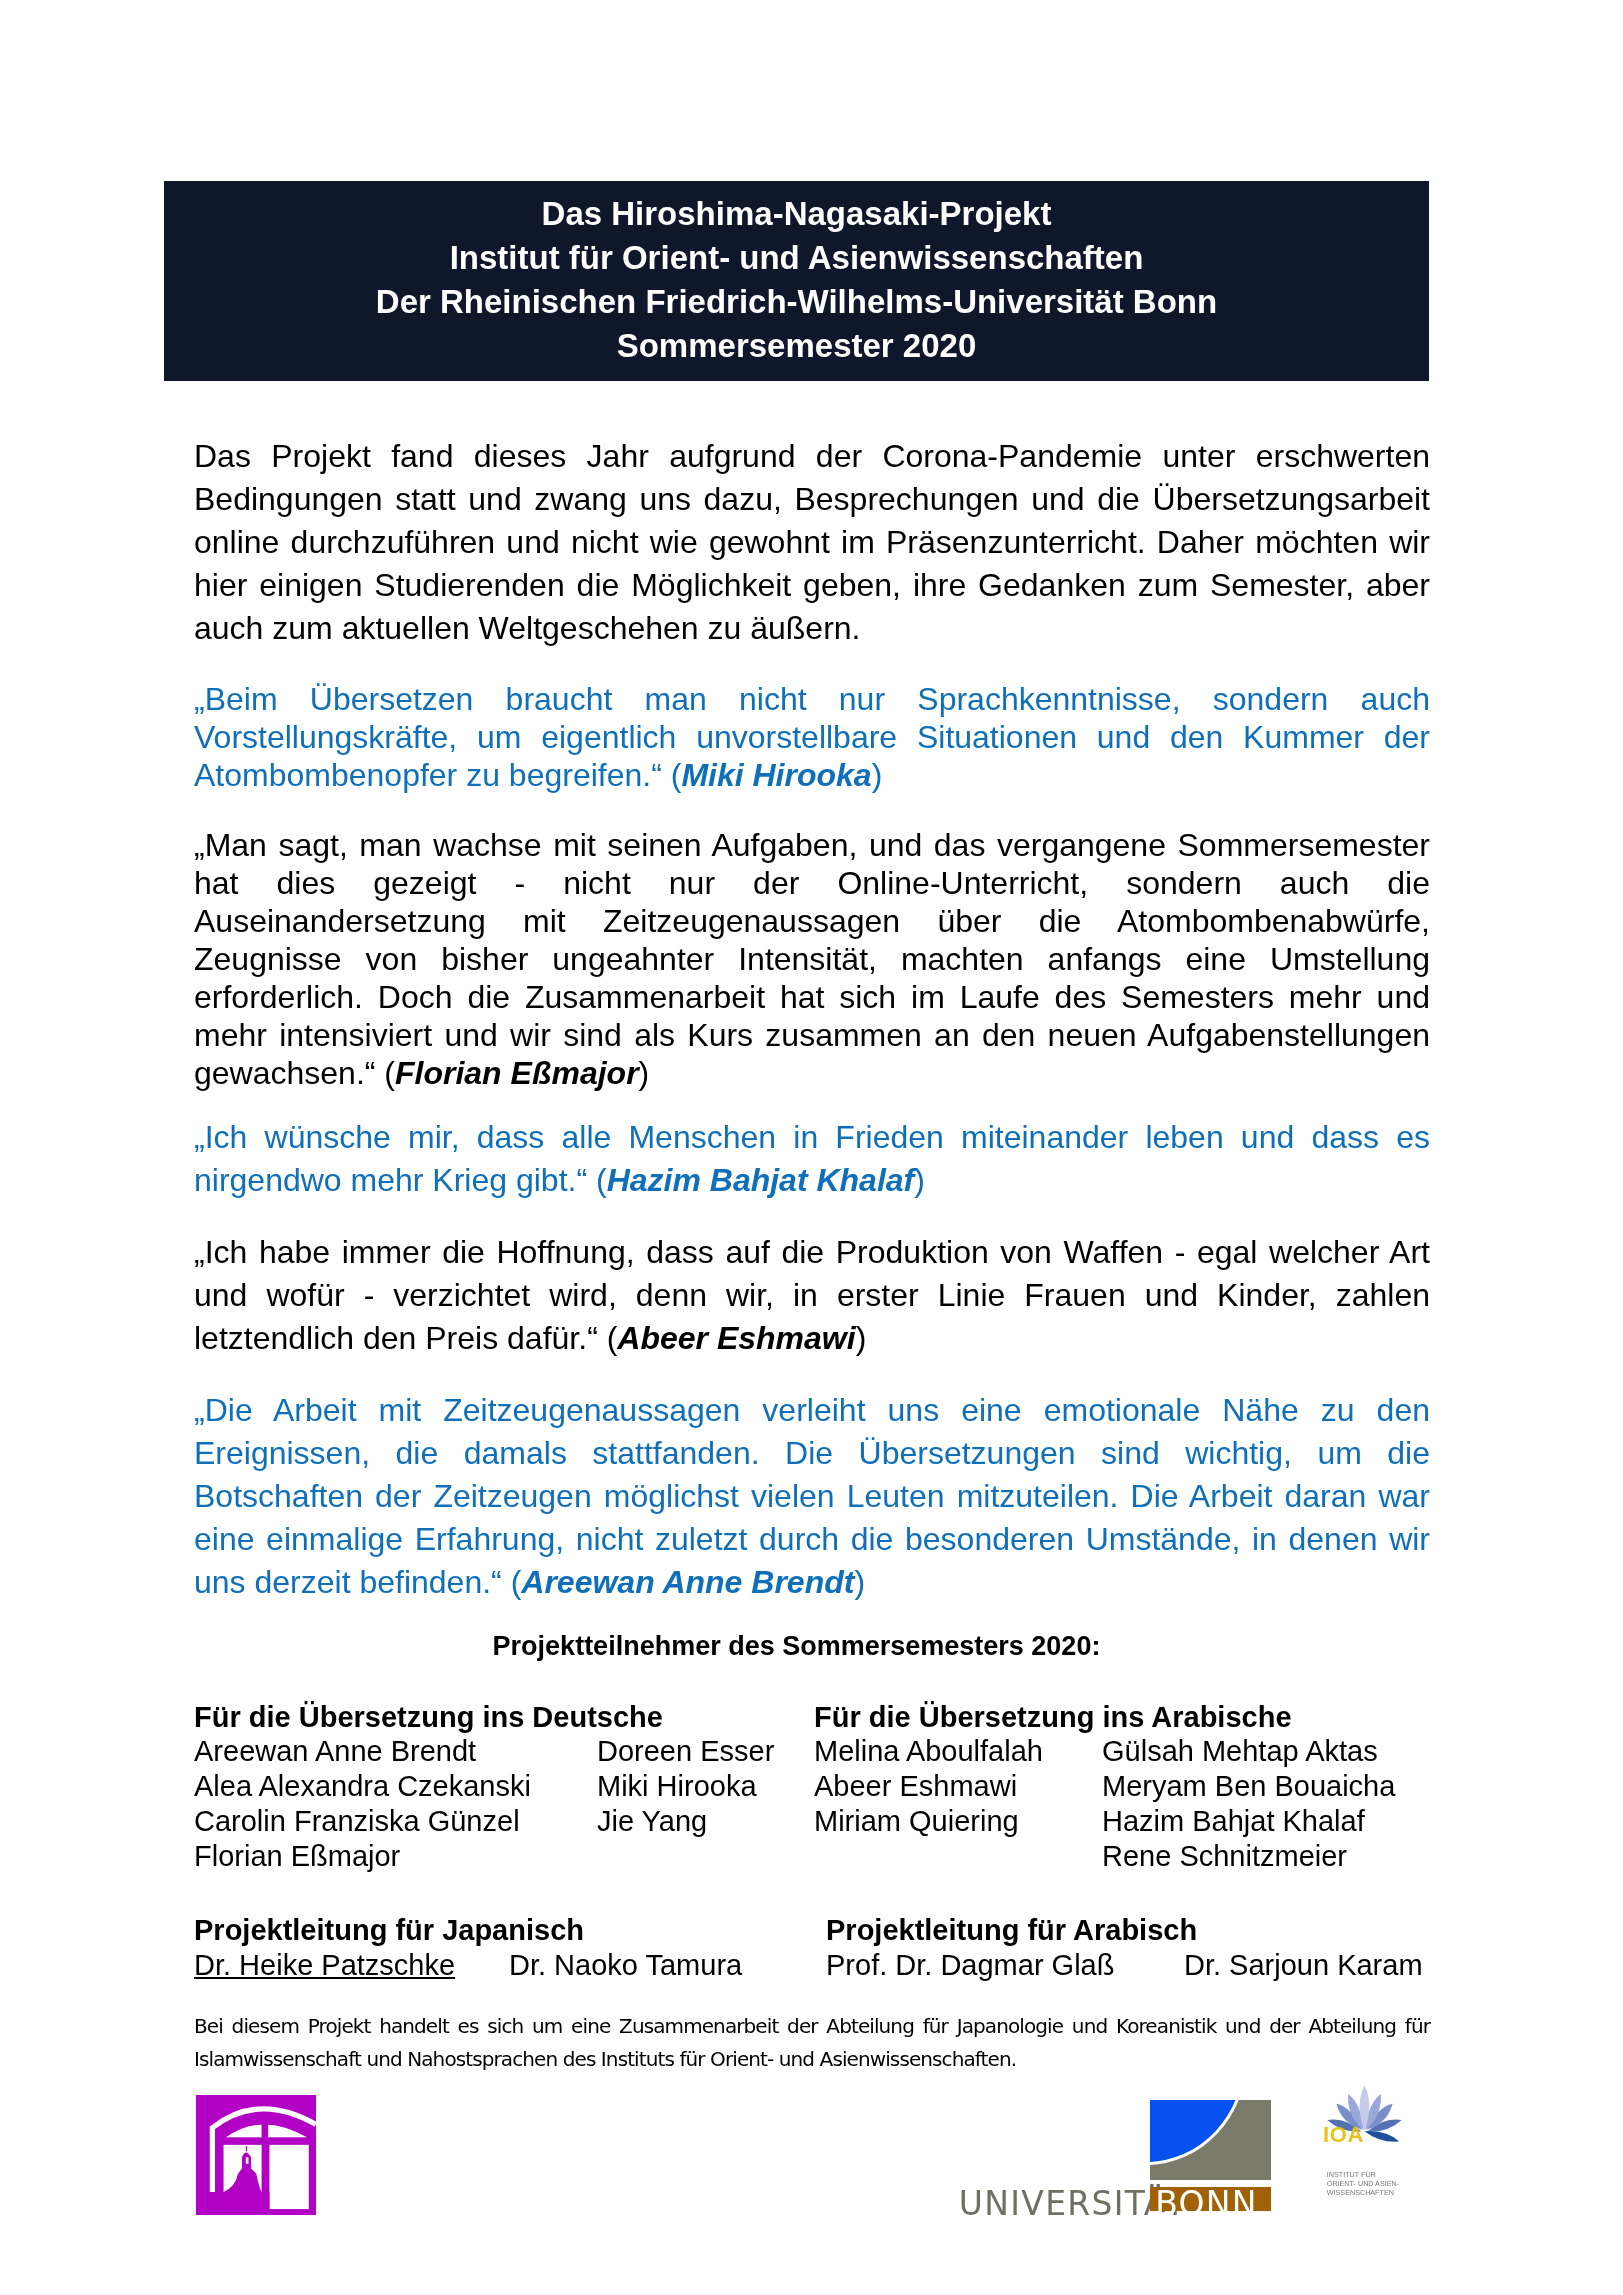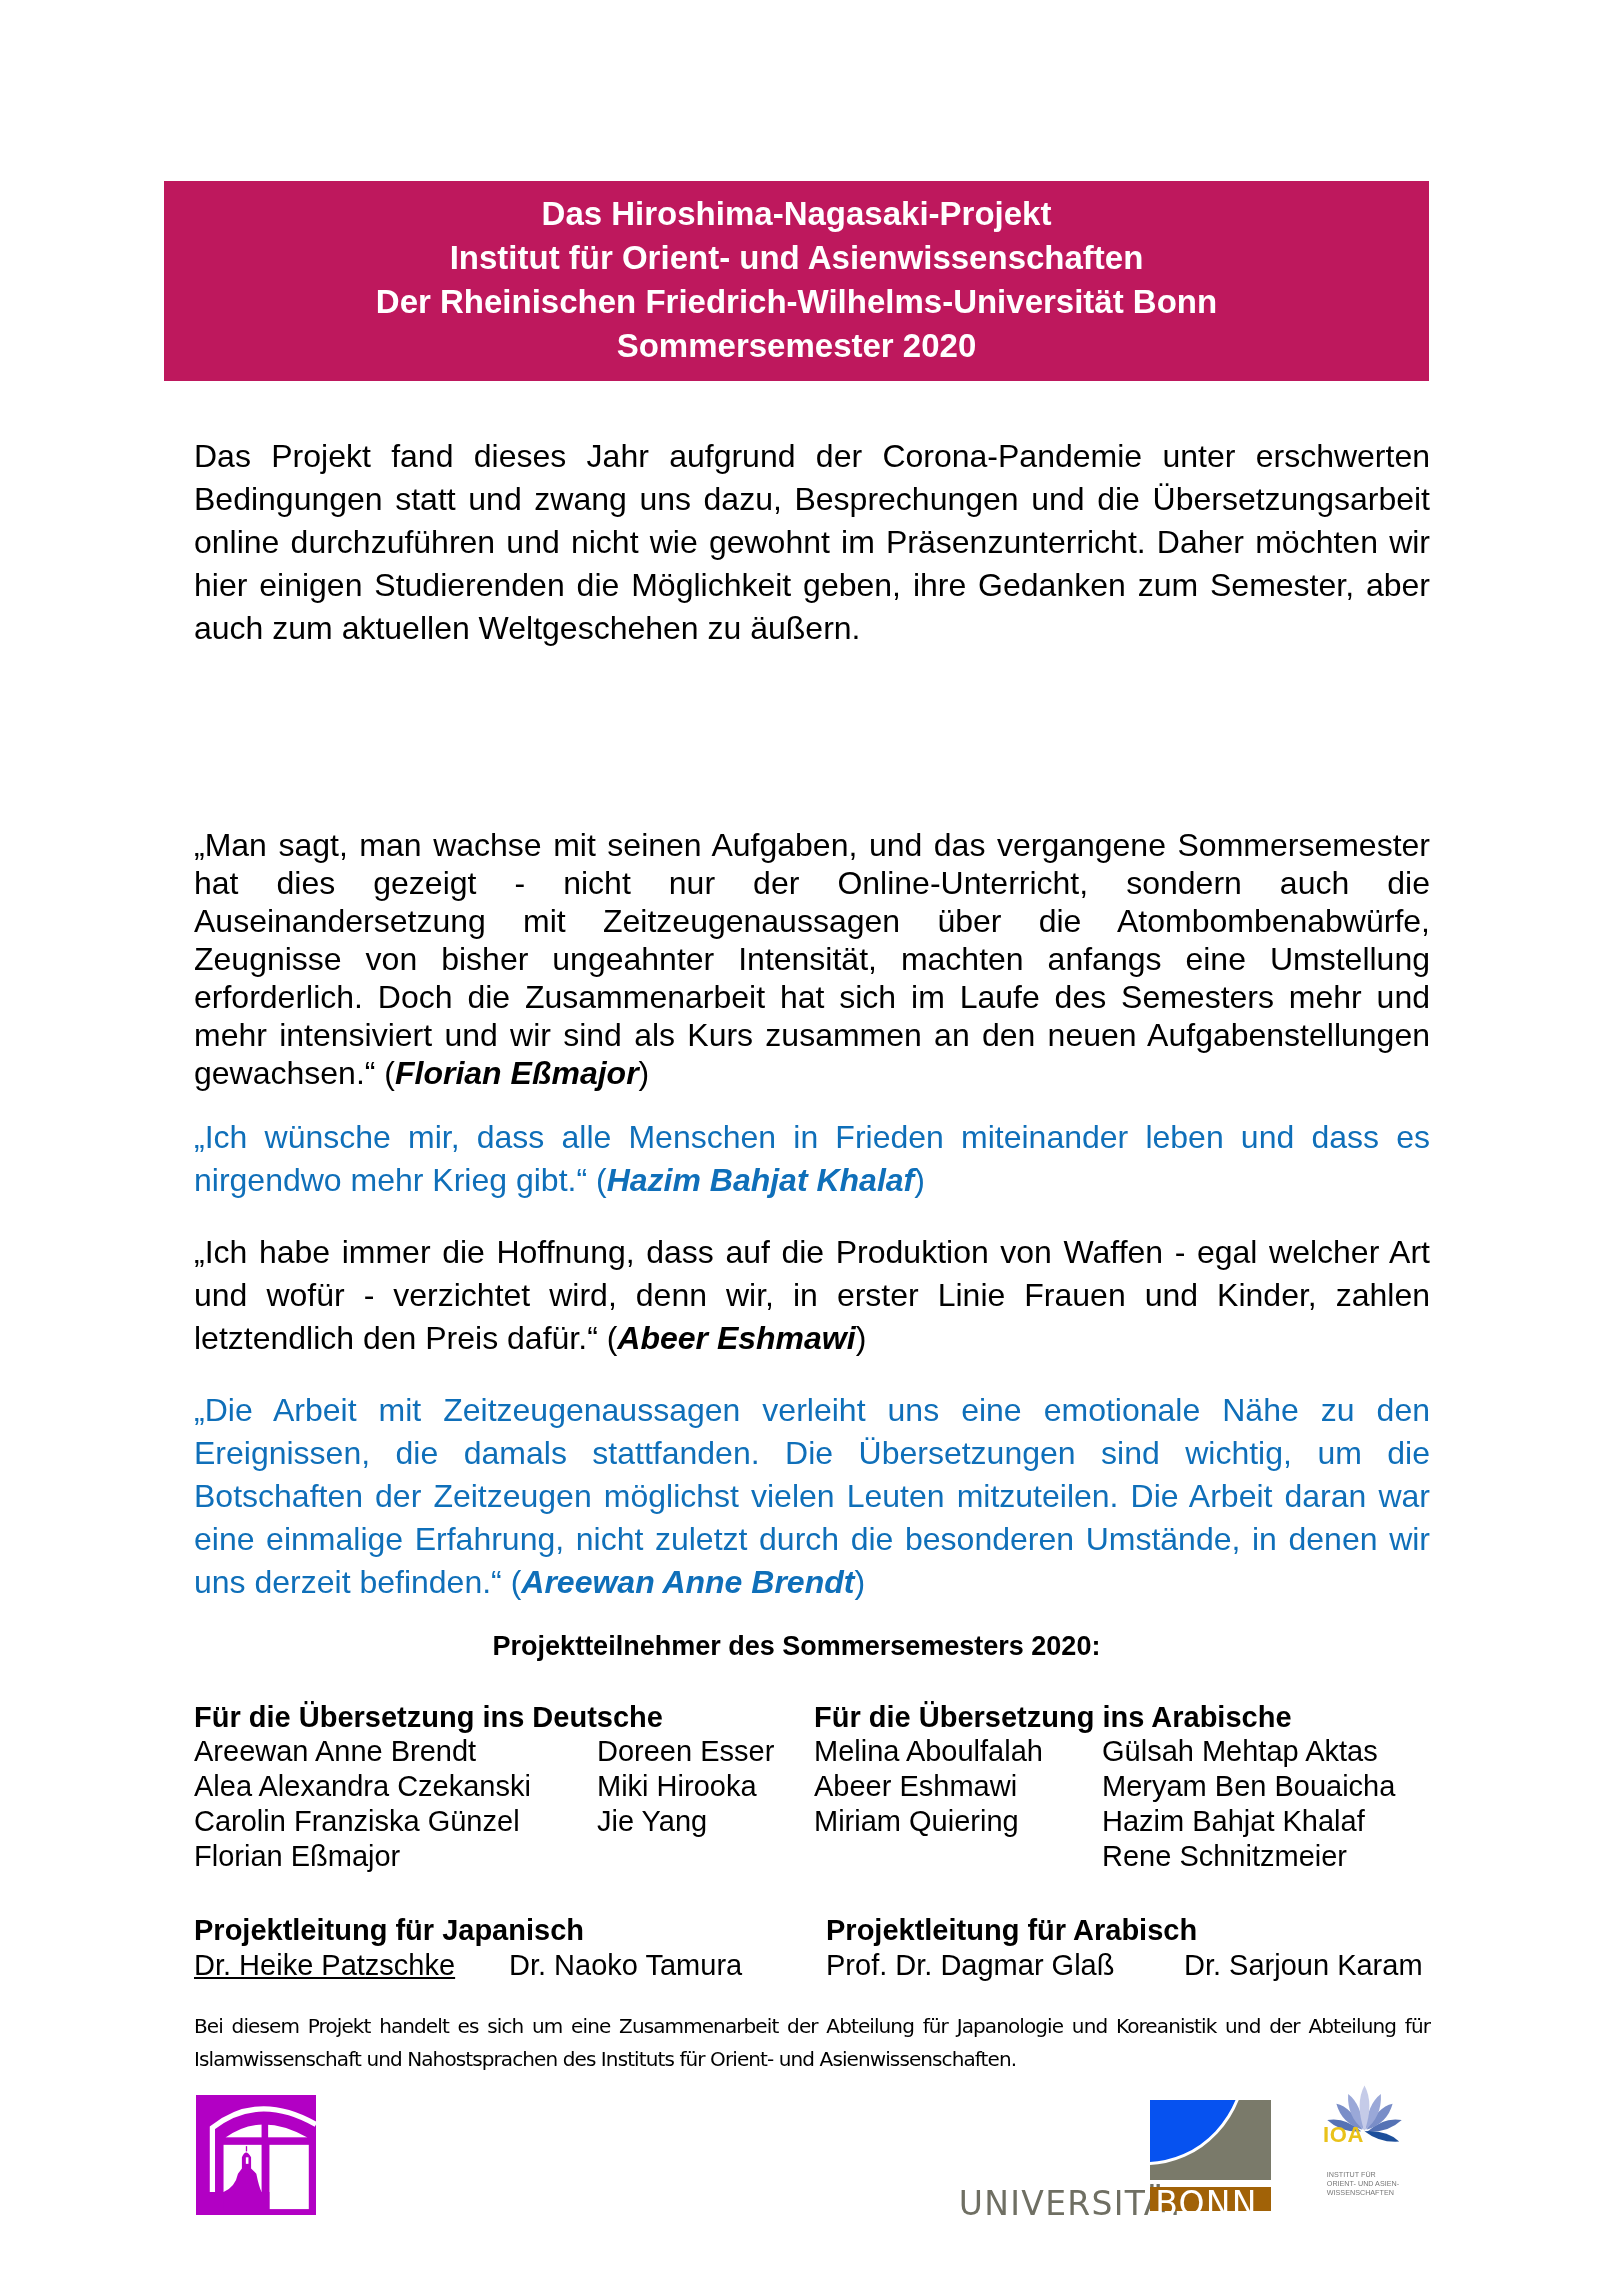--- a/index.html
+++ b/index.html
@@ -21,21 +21,21 @@
       width: 1623px;
       height: 2295px;
     }
     
     .header-box {
       position: absolute;
       left: 164px;
       top: 181px;
       width: 1265px;
       height: 200px;
-      background: #be185d;
+      background: #0f172a;
       color: #ffffff;
       text-align: center;
       font-weight: bold;
       font-size: 33px;
       line-height: 44px;
       box-sizing: border-box;
       padding-top: 11px;
     }
     .header-box .line { display: block; white-space: nowrap; }
 
@@ -189,20 +189,21 @@
 
   <div class="header-box">
     <span class="line">Das Hiroshima-Nagasaki-Projekt</span>
     <span class="line">Institut für Orient- und Asienwissenschaften</span>
     <span class="line">Der Rheinischen Friedrich-Wilhelms-Universität Bonn</span>
     <span class="line">Sommersemester 2020</span>
   </div>
 
   <p class="text-block" id="intro" style="margin:0">Das Projekt fand dieses Jahr aufgrund der Corona-Pandemie unter erschwerten Bedingungen statt und zwang uns dazu, Besprechungen und die Übersetzungsarbeit online durchzuführen und nicht wie gewohnt im Präsenzunterricht. Daher möchten wir hier einigen Studierenden die Möglichkeit geben, ihre Gedanken zum Semester, aber auch zum aktuellen Weltgeschehen zu äußern.</p>
 
+  <p class="text-block blue" id="quote1" style="margin:0"><span>„Beim Übersetzen braucht man nicht nur Sprachkenntnisse, sondern auch Vorstellungskräfte, um eigentlich unvorstellbare Situationen und den Kummer der Atombombenopfer zu begreifen.“  (</span><span class="author">Miki Hirooka</span><span>)</span></p>
 
   <p class="text-block" id="quote2" style="margin:0"><span> „Man sagt, man wachse mit seinen Aufgaben, und das vergangene Sommersemester hat dies gezeigt - nicht nur der Online-Unterricht, sondern auch die Auseinandersetzung mit Zeitzeugenaussagen über die Atombombenabwürfe, Zeugnisse von bisher ungeahnter Intensität, machten anfangs eine Umstellung erforderlich. Doch die Zusammenarbeit hat sich im Laufe des Semesters mehr und mehr intensiviert und wir sind als Kurs zusammen an den neuen Aufgabenstellungen gewachsen.“ (</span><span class="author">Florian Eßmajor</span><span>)</span></p>
 
   <p class="text-block blue" id="quote3" style="margin:0"><span>„Ich wünsche mir, dass alle Menschen in Frieden miteinander leben und dass es nirgendwo mehr Krieg gibt.“ (</span><span class="author">Hazim Bahjat Khalaf</span><span>)</span></p>
 
   <p class="text-block" id="quote4" style="margin:0"><span>„Ich habe immer die Hoffnung, dass auf die Produktion von Waffen - egal welcher Art und wofür - verzichtet wird, denn wir, in erster Linie Frauen und Kinder, zahlen letztendlich den Preis dafür.“ (</span><span class="author">Abeer Eshmawi</span><span>)</span></p>
 
   <p class="text-block blue" id="quote5" style="margin:0"><span>„Die Arbeit mit Zeitzeugenaussagen verleiht uns eine emotionale Nähe zu den Ereignissen, die damals stattfanden. Die Übersetzungen sind wichtig, um die Botschaften der Zeitzeugen möglichst vielen Leuten mitzuteilen. Die Arbeit daran war eine einmalige Erfahrung, nicht zuletzt durch die besonderen Umstände, in denen wir uns derzeit befinden.“ (</span><span class="author">Areewan Anne Brendt</span><span>)</span></p>
 
   <div class="participants-title">Projektteilnehmer des Sommersemesters 2020:</div>

